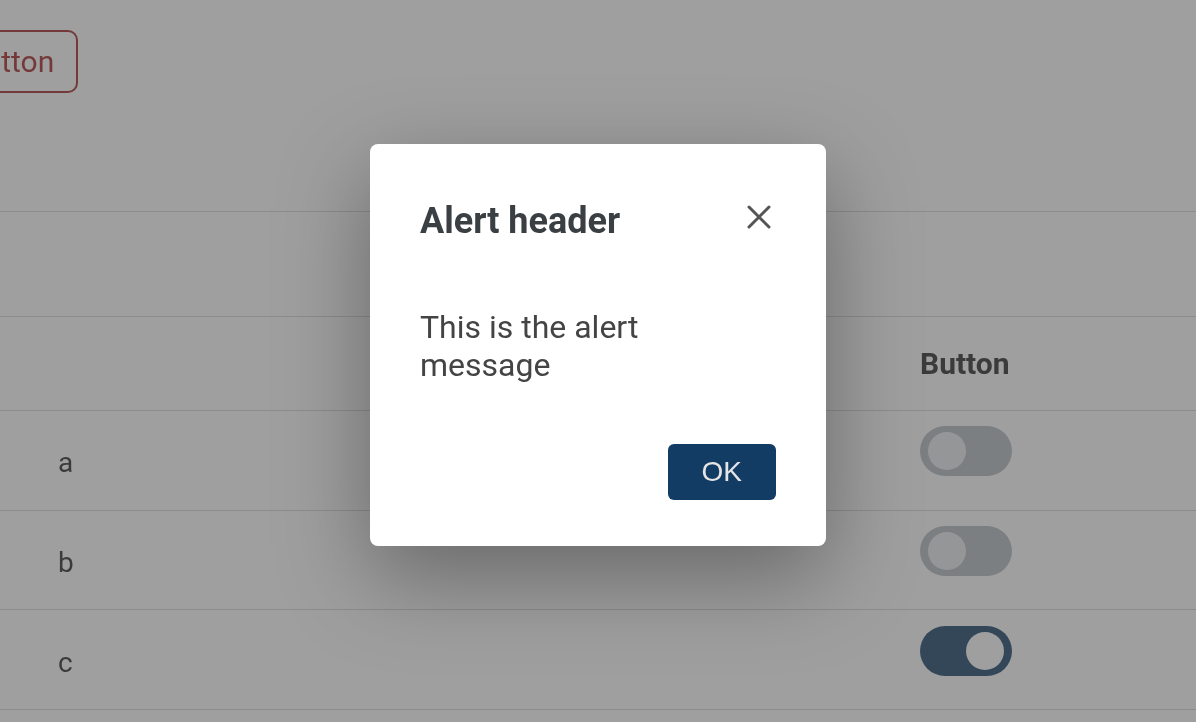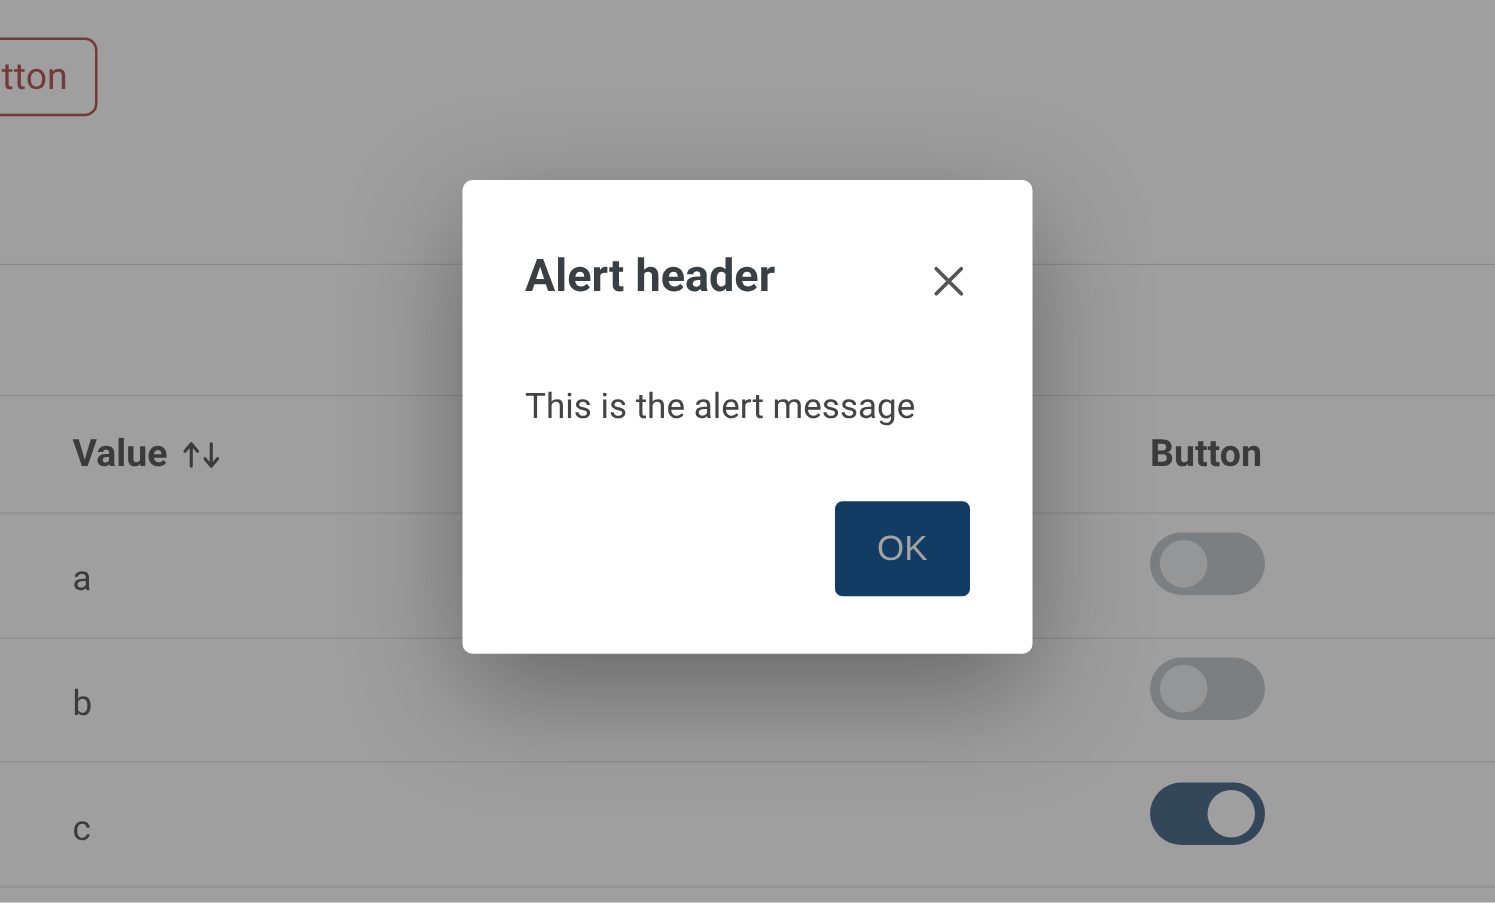--- a/index.html
+++ b/index.html
@@ -85,72 +85,63 @@
   .dialog {
     margin-top: 144px;
     width: 456px;
     background: #ffffff;
     border-radius: 8px;
     box-shadow: 0 30px 90px rgba(0,0,0,0.35);
     padding: 56px 50px 46px 50px;
   }
   .dialog-header {
     display: flex;
-    align-items: flex-end;
+    align-items: flex-start;
     justify-content: space-between;
     margin-bottom: 66px;
   }
   .dialog-title {
     font-size: 36px;
     font-weight: 700;
     color: #3a3f44;
   }
   .close-btn {
     width: 34px; height: 34px;
     display: flex; align-items: center; justify-content: center;
     color: #555;
     cursor: pointer;
   }
   .dialog-message {
-    font-size: 28px;
+    font-size: 32px;
     color: #444;
     margin-bottom: 60px;
   }
   .dialog-footer {
     display: flex;
     justify-content: flex-end;
   }
   .ok-btn {
     background: #123c63;
-    color: #a3a3a3;
+    color: #e5e5e5;
     font-size: 28px;
     border: none;
     border-radius: 6px;
-    padding: 22px 34px;
+    padding: 12px 34px;
     cursor: pointer;
   }
 </style>
 </head>
 <body>
 
 <div class="page">
   <div class="top-button">Button</div>
 
   <div class="hr hr1"></div>
   <div class="hr hr2"></div>
 
-  <div class="col-header col-value">
-    <span>Value</span>
-    <span class="sort-icon">
-      <svg width="34" height="30" viewBox="0 0 34 30">
-        <path d="M9 24 L9 6 M4 12 L9 6 L14 12" stroke="#222" stroke-width="2.5" fill="none" stroke-linecap="round" stroke-linejoin="round"></path>
-        <path d="M25 6 L25 24 M20 18 L25 24 L30 18" stroke="#222" stroke-width="2.5" fill="none" stroke-linecap="round" stroke-linejoin="round"></path>
-      </svg>
-    </span>
-  </div>
   <div class="col-header col-toggle">Button</div>
 
   <div class="hr hr3"></div>
   <div class="cell-value cell-a">a</div>
   <div class="toggle tg-a">
       <div class="knob"></div>
     </div>
 
   <div class="hr hr4"></div>
   <div class="cell-value cell-b">b</div>

